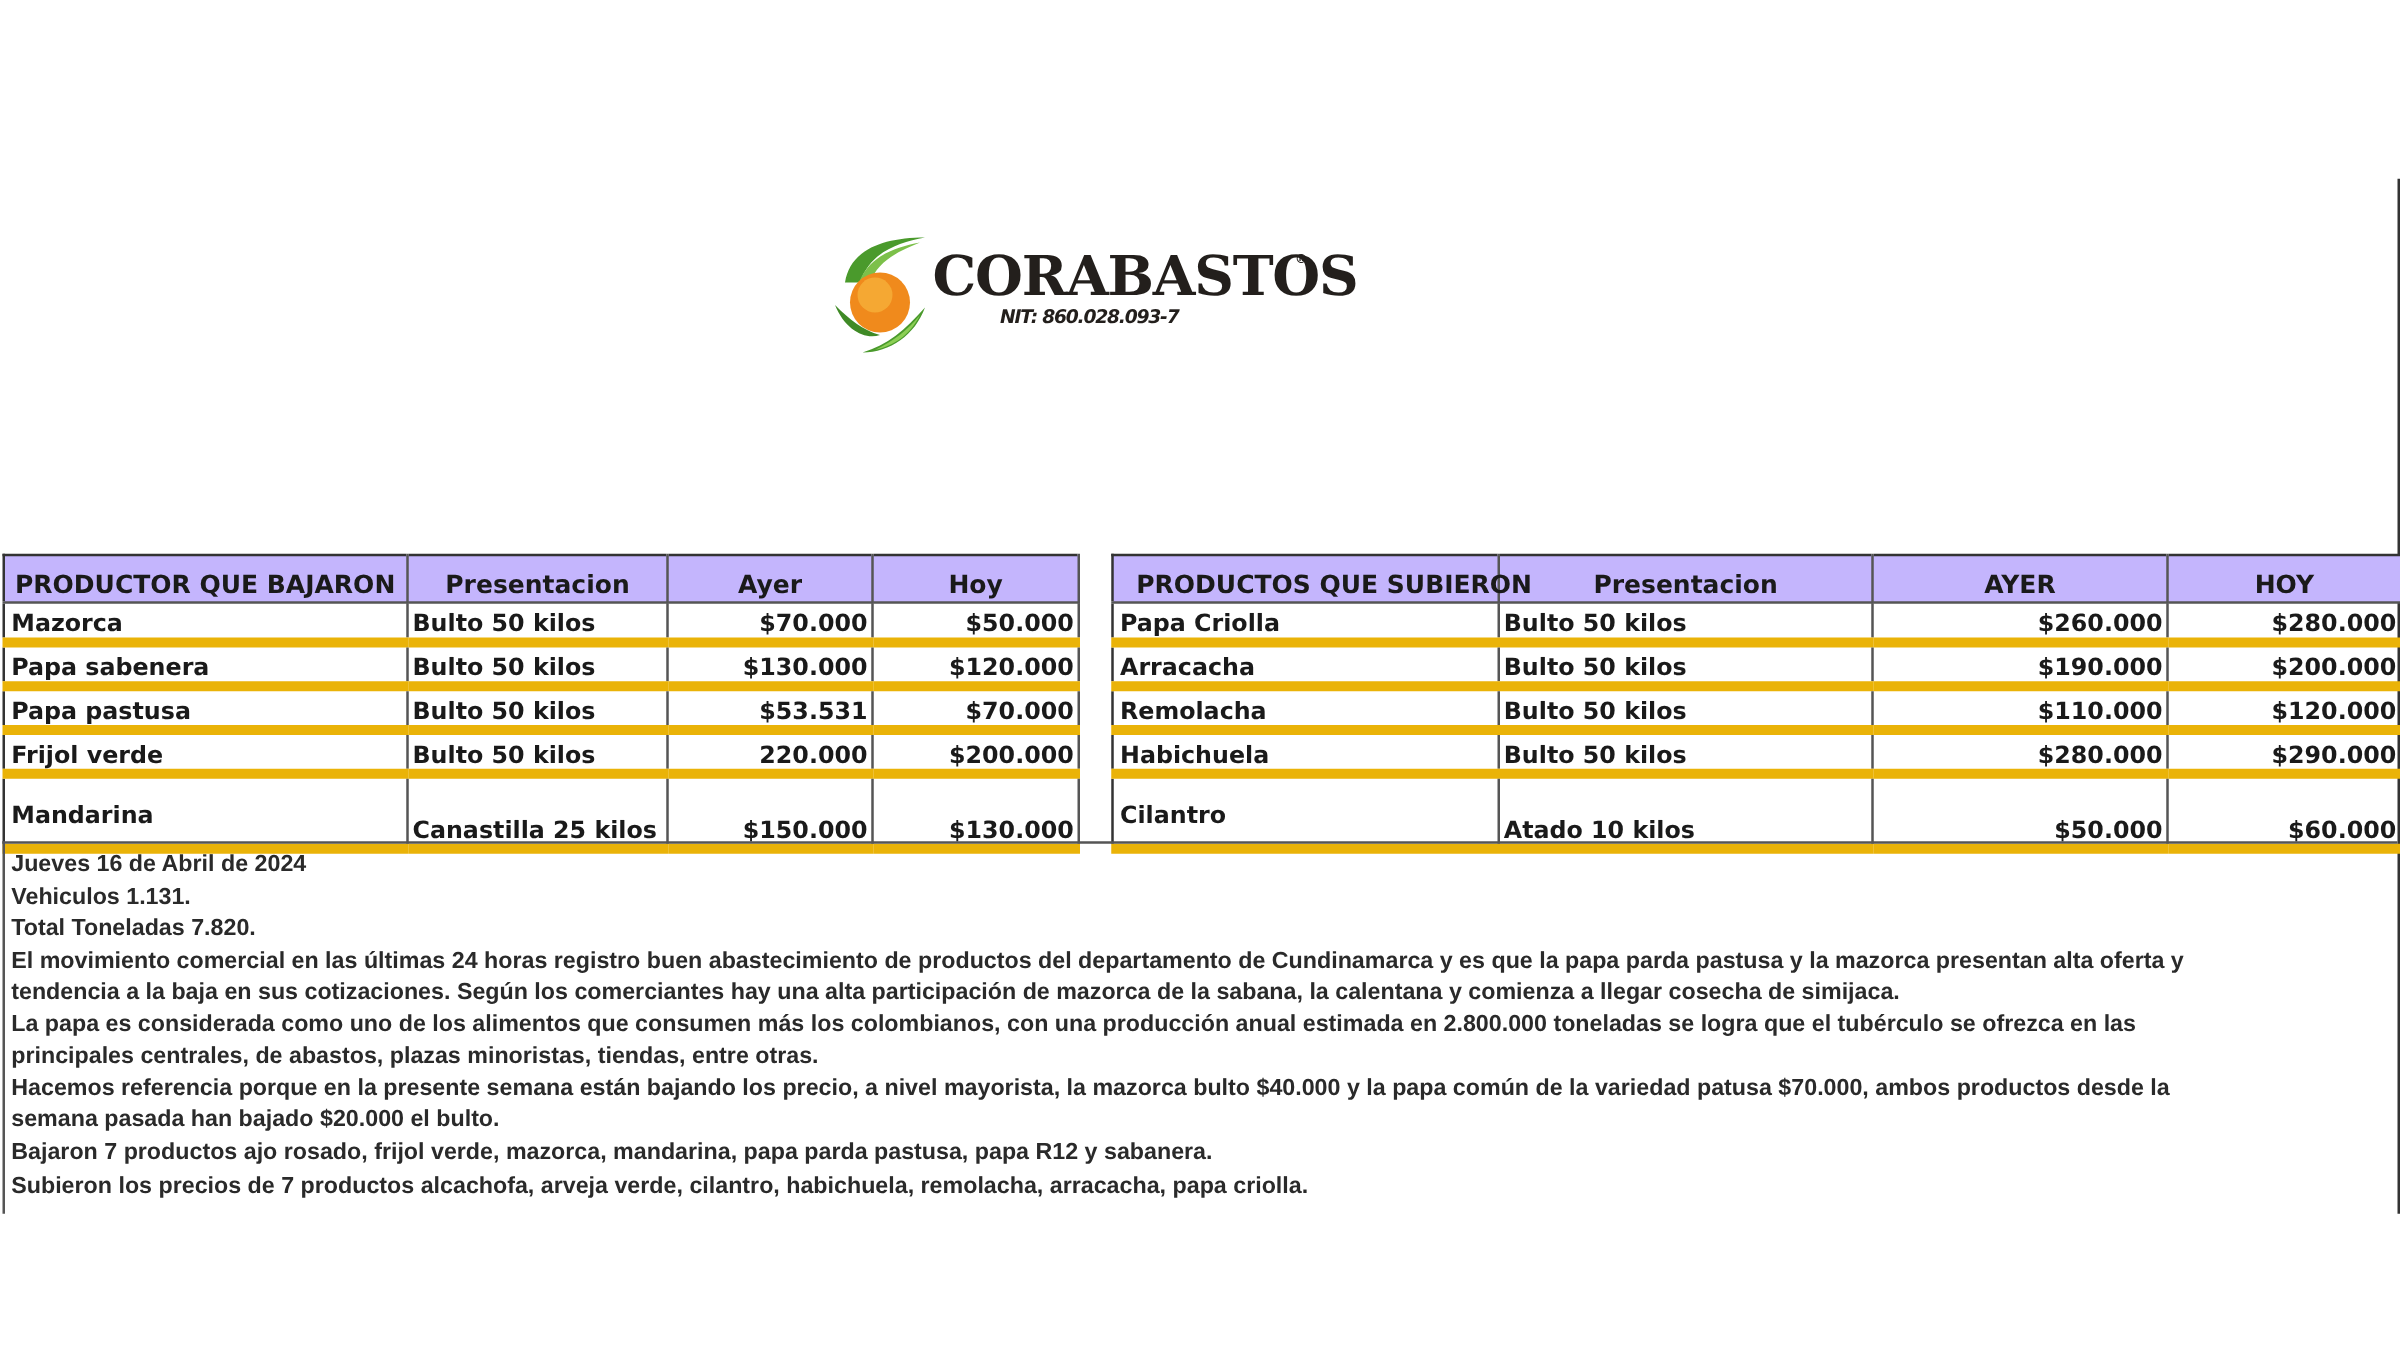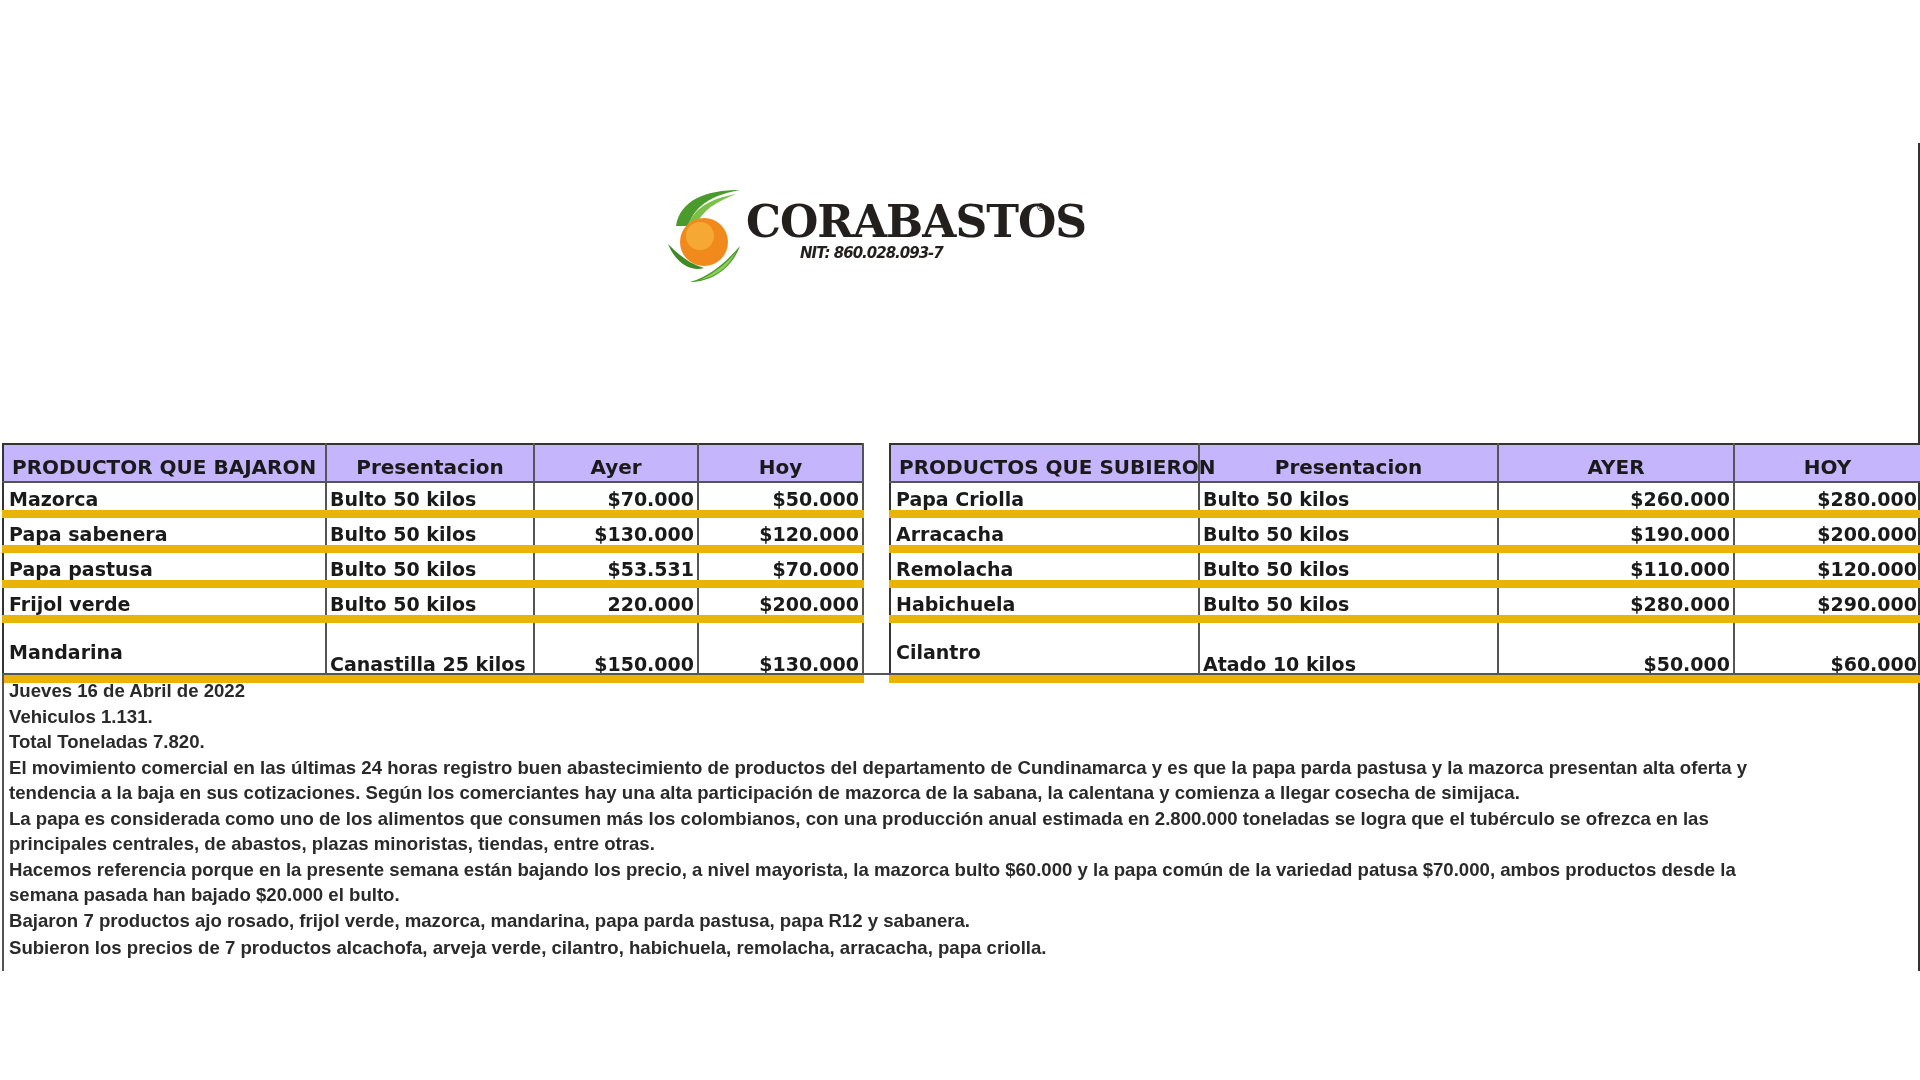--- a/index.html
+++ b/index.html
@@ -130,21 +130,21 @@
 
 <table class="prices" id="table-up">
   <colgroup>
     <col style="width:309px">
       <col style="width:299px">
       <col style="width:236px">
       <col style="width:187px">
   </colgroup>
   <thead>
     <tr>
-      <th class="first" style="padding-left:8px">PRODUCTOS QUE SUBIERON</th>
+      <th class="first" style="padding-left:18px">PRODUCTOS QUE SUBIERON</th>
       <th>Presentacion</th>
       <th>AYER</th>
       <th>HOY</th>
     </tr>
   </thead>
   <tbody>
     <tr>
       <td class="name">Papa Criolla</td>
       <td>Bulto 50 kilos</td>
       <td class="num">$260.000</td>
@@ -171,24 +171,24 @@
     <tr class="tall">
       <td class="name">Cilantro</td>
       <td>Atado 10 kilos</td>
       <td class="num">$50.000</td>
       <td class="num">$60.000</td>
     </tr>
   </tbody>
 </table>
 
 <div class="notes">
-  <p>Jueves  16 de Abril de 2022</p>
+  <p>Jueves  16 de Abril de 2024</p>
   <p>Vehiculos 1.131.</p>
   <p>Total Toneladas 7.820.</p>
   <p>El movimiento comercial en las últimas 24 horas registro buen abastecimiento de productos del departamento de Cundinamarca y es que la papa parda pastusa y la mazorca presentan alta oferta y</p>
   <p>tendencia a la baja en sus cotizaciones. Según los comerciantes hay una alta participación de mazorca de la sabana, la calentana y comienza a llegar cosecha de simijaca.</p>
   <p>La papa es considerada como uno de los alimentos que consumen más los colombianos, con una producción anual estimada en 2.800.000 toneladas se logra que el tubérculo se ofrezca en las</p>
   <p>principales centrales, de abastos, plazas minoristas, tiendas, entre otras.</p>
-  <p>Hacemos referencia porque en la presente semana están bajando los precio, a nivel mayorista, la mazorca bulto $60.000 y la papa común de la variedad patusa $70.000, ambos productos desde la</p>
+  <p>Hacemos referencia porque en la presente semana están bajando los precio, a nivel mayorista, la mazorca bulto $40.000 y la papa común de la variedad patusa $70.000, ambos productos desde la</p>
   <p>semana pasada han bajado $20.000 el bulto.</p>
   <p>Bajaron 7 productos ajo rosado, frijol verde, mazorca, mandarina, papa parda pastusa, papa R12 y sabanera.</p>
   <p style="margin-top:2px">Subieron los precios de 7 productos alcachofa, arveja verde, cilantro, habichuela, remolacha, arracacha, papa criolla.</p>
 </div>
 
 </body></html>

